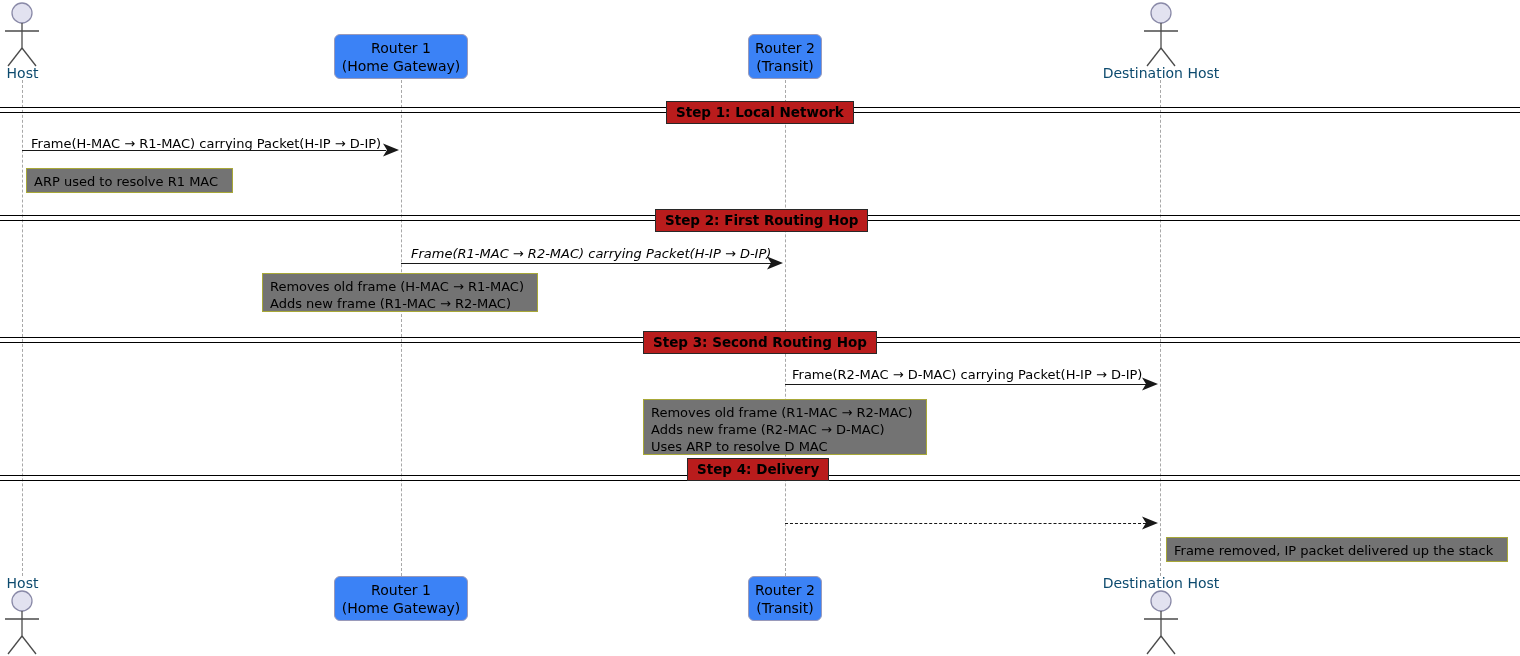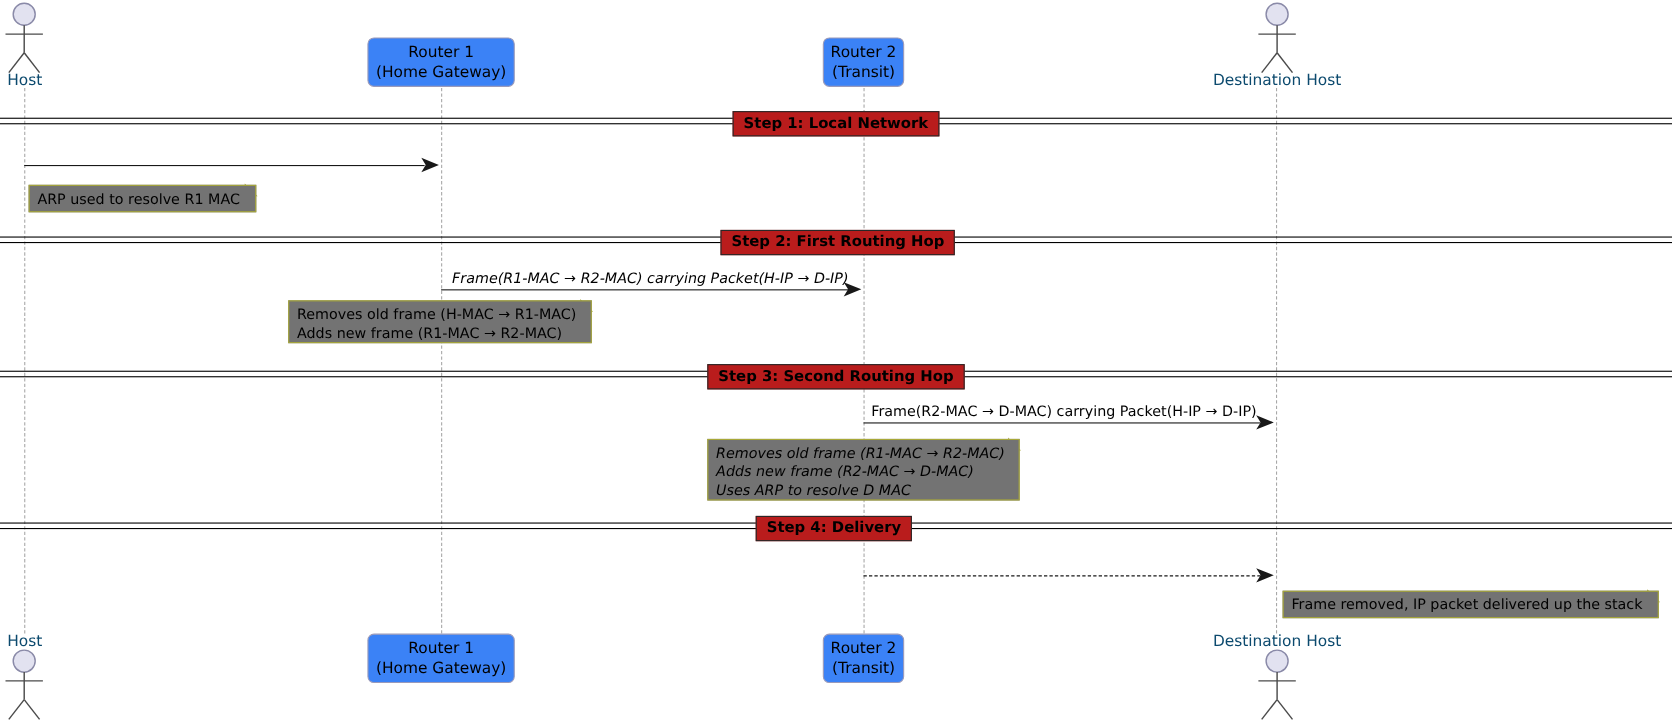--- a/index.html
+++ b/index.html
@@ -183,43 +183,44 @@
   <div class="participant-box" style="left:334px; top:576px; width:134px; height:45px;">Router 1
 (Home Gateway)</div>
   <div class="participant-box" style="left:748px; top:34px; width:74px; height:45px;">Router 2
 (Transit)</div>
   <div class="participant-box" style="left:748px; top:576px; width:74px; height:45px;">Router 2
 (Transit)</div>
 
   <div class="divider-lines" style="top:107px;"></div>
   <div class="divider-label" style="left:666px; top:101px;">Step 1: Local Network</div>
 
+  <div class="msg-label" style="left:31px; top:136px;">Frame(H-MAC → R1-MAC) carrying Packet(H-IP → D-IP)</div>
   <div class="msg-line" style="left:22px; top:150px; width:364px;"></div>
 
   <div class="note" style="left:26px; top:168px; width:207px; height:25px;">ARP used to resolve R1 MAC</div>
 
   <div class="divider-lines" style="top:215px;"></div>
   <div class="divider-label" style="left:655px; top:209px;">Step 2: First Routing Hop</div>
 
   <div class="msg-label" style="left:411px; top:246px;font-style:italic;">Frame(R1-MAC → R2-MAC) carrying Packet(H-IP → D-IP)</div>
   <div class="msg-line" style="left:401px; top:263px; width:370px;"></div>
 
   <div class="note" style="left:262px; top:273px; width:276px; height:39px;">Removes old frame (H-MAC → R1-MAC)
 Adds new frame (R1-MAC → R2-MAC)</div>
 
   <div class="divider-lines" style="top:337px;"></div>
   <div class="divider-label" style="left:643px; top:331px;">Step 3: Second Routing Hop</div>
 
   <div class="msg-label" style="left:792px; top:367px;">Frame(R2-MAC → D-MAC) carrying Packet(H-IP → D-IP)</div>
   <div class="msg-line" style="left:785px; top:384px; width:361px;"></div>
 
-  <div class="note" style="left:643px; top:399px; width:284px; height:56px;font-style:italic;">Removes old frame (R1-MAC → R2-MAC)
+  <div class="note" style="left:643px; top:399px; width:284px; height:56px;">Removes old frame (R1-MAC → R2-MAC)
 Adds new frame (R2-MAC → D-MAC)
 Uses ARP to resolve D MAC</div>
 
   <div class="divider-lines" style="top:475px;"></div>
-  <div class="divider-label" style="left:687px; top:469px;">Step 4: Delivery</div>
+  <div class="divider-label" style="left:687px; top:458px;">Step 4: Delivery</div>
 
   <div class="msg-line dashed" style="left:785px; top:523px; width:361px;"></div>
 
   <div class="note" style="left:1166px; top:537px; width:342px; height:25px;">Frame removed, IP packet delivered up the stack</div>
 
 </div>
 
 </body></html>

